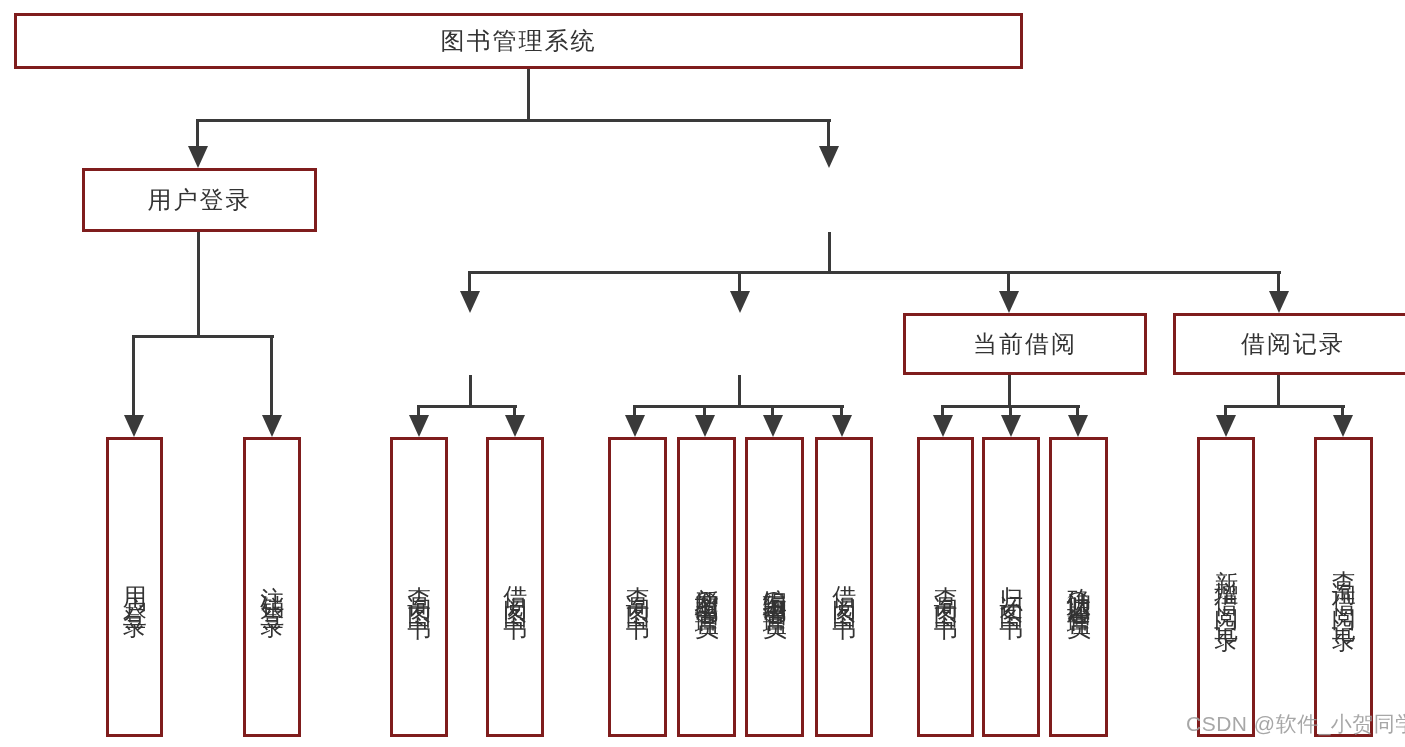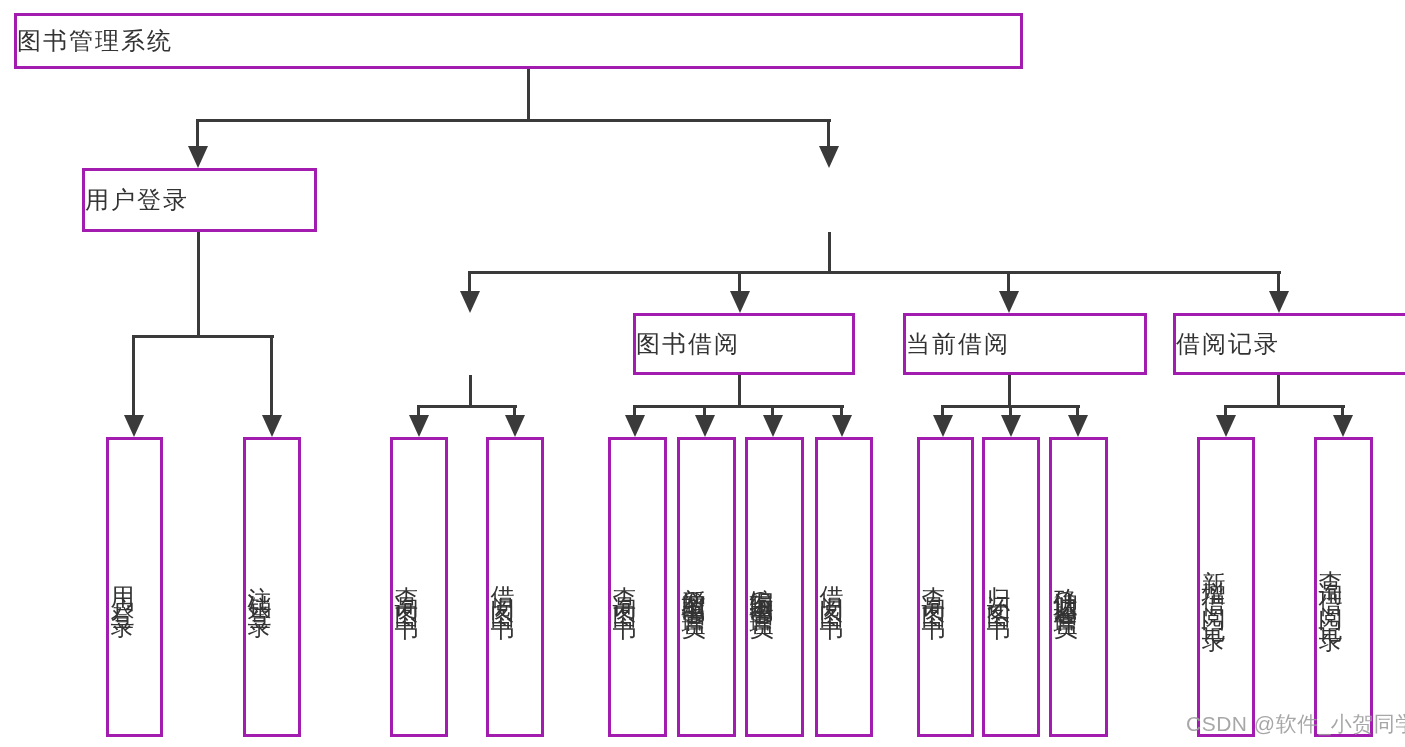--- a/index.html
+++ b/index.html
@@ -1,22 +1,22 @@
 <!DOCTYPE html>
 <html><head>
 <meta charset="utf-8">
 <style>
   * { margin:0; padding:0; box-sizing:border-box; }
   html,body { background:#ffffff; }
   body { font-family:"Liberation Sans", sans-serif; }
   .canvas { position:relative; width:1405px; height:747px; background:#ffffff; overflow:hidden; }
 
   .node {
-    position:absolute; border:3px solid #a21caf; background:#ffffff;
-    display:flex; align-items:center; 
+    position:absolute; border:3px solid #7f1d1d; background:#ffffff;
+    display:flex; align-items:center; justify-content:center;
     color:#333333; font-size:24px; letter-spacing:2px; text-align:center;
   }
   .leaf { letter-spacing:0; }
   .leaf .vtxt { writing-mode:vertical-rl; line-height:1.1; }
   .sp4 { letter-spacing:10px; }
   .sp6 { letter-spacing:12px; }
   .sp9 { letter-spacing:4px; }
 
   .hline, .vline { position:absolute; background:#3a3a3a; }
   .hline { height:3px; }
@@ -79,23 +79,20 @@
   </div>
   <div class="drop" style="left:999px; top:273px; height:40px;">
     <i class="stem"></i>
       <i class="head"></i>
   </div>
   <div class="drop" style="left:1269px; top:273px; height:40px;">
     <i class="stem"></i>
       <i class="head"></i>
   </div>
 
-  <div class="node" style="left:633px; top:313px; width:222px; height:62px;">
-    <span>图书借阅</span>
-  </div>
   <div class="node" style="left:903px; top:313px; width:244px; height:62px;">
     <span>当前借阅</span>
   </div>
   <div class="node" style="left:1173px; top:313px; width:240px; height:62px;">
     <span>借阅记录</span>
   </div>
 
   <div class="vline" style="left:469px; top:375px; height:32px;"></div>
   <div class="hline" style="left:417px; top:405px; width:100px;"></div>
   <div class="drop" style="left:409px; top:407px; height:30px;">

